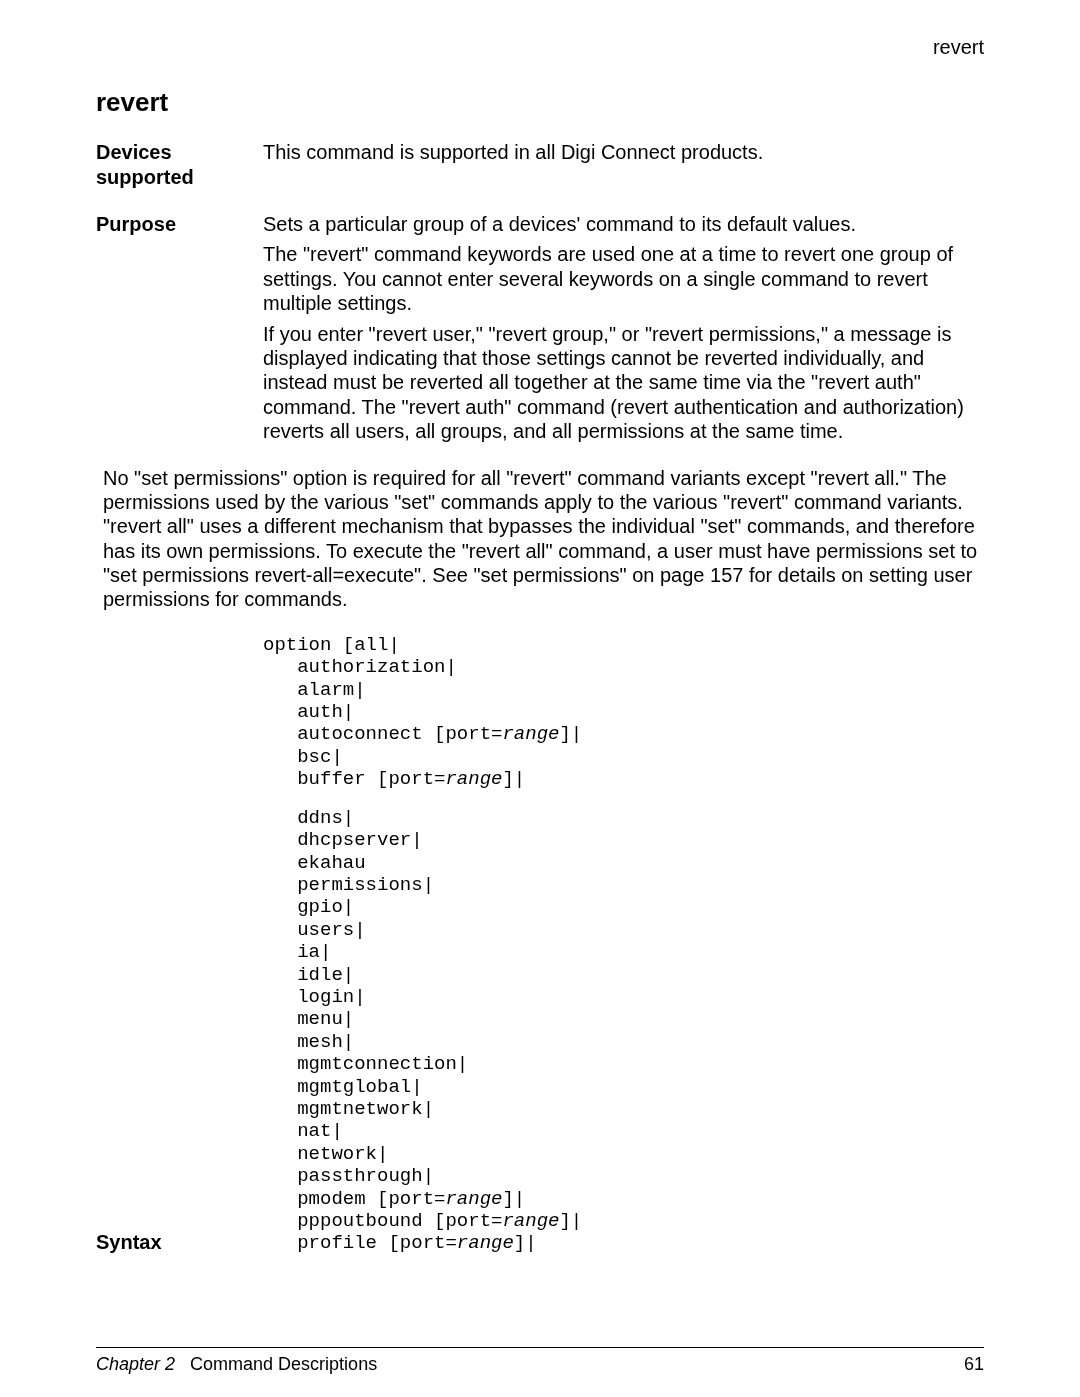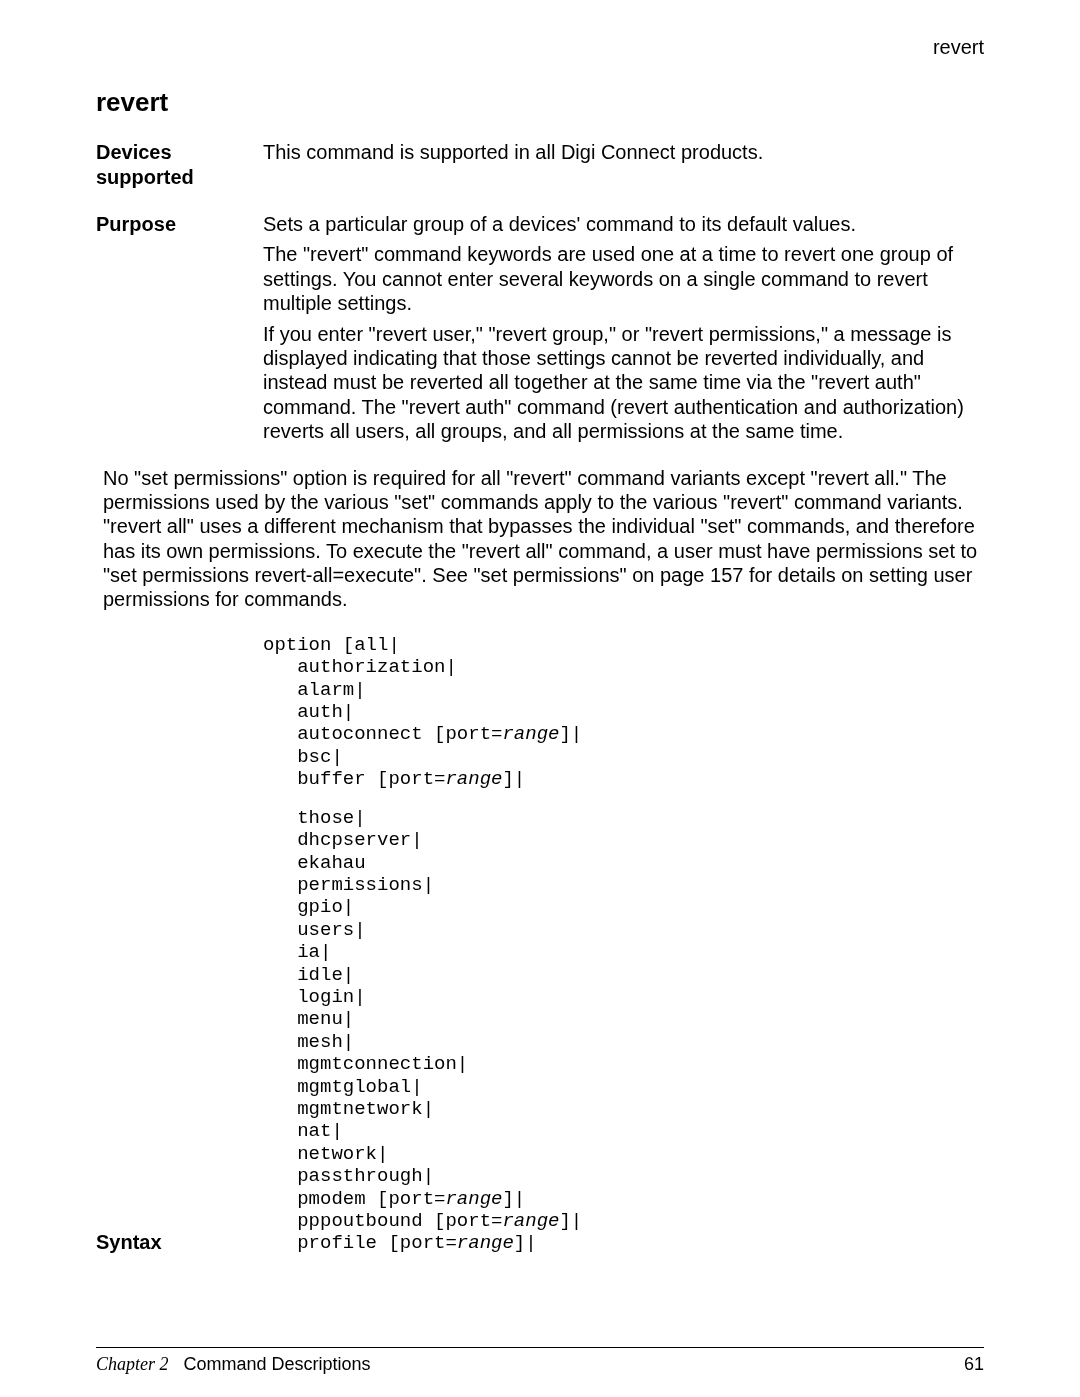--- a/index.html
+++ b/index.html
@@ -64,21 +64,21 @@
   .footer-rule {
     border: none;
     border-top: 1.5px solid #000;
     margin: 0 0 6px 0;
   }
   .footer-line {
     display: flex;
     justify-content: space-between;
     font-size: 18px;
   }
-  .footer-line .chap { font-style: italic; font-family: Liberation Serif, serif; }
+  .footer-line .chap { font-style: italic; }
   .footer-line .left { }
   .footer-line .pageno { }
 </style>
 </head>
 <body>
 
 <div class="page">
 
   <div class="running-header">revert</div>
 
@@ -110,21 +110,21 @@
     <div class="section-label">Syntax</div>
     <div class="section-body">
 <pre class="syntax"><span>option [all|</span>
 <span>   authorization|</span>
 <span>   alarm|</span>
 <span>   auth|</span>
 <span>   autoconnect [port=</span><span class="arg">range</span><span>]|</span>
 <span>   bsc|</span>
 <span>   buffer [port=</span><span class="arg">range</span><span>]|</span>
 </pre>
-<pre class="syntax" style="margin-top:16px;"><span>   those|</span>
+<pre class="syntax" style="margin-top:16px;"><span>   ddns|</span>
 <span>   dhcpserver|</span>
 <span>   ekahau</span>
 <span>   permissions|</span>
 <span>   gpio|</span>
 <span>   users|</span>
 <span>   ia|</span>
 <span>   idle|</span>
 <span>   login|</span>
 <span>   menu|</span>
 <span>   mesh|</span>

